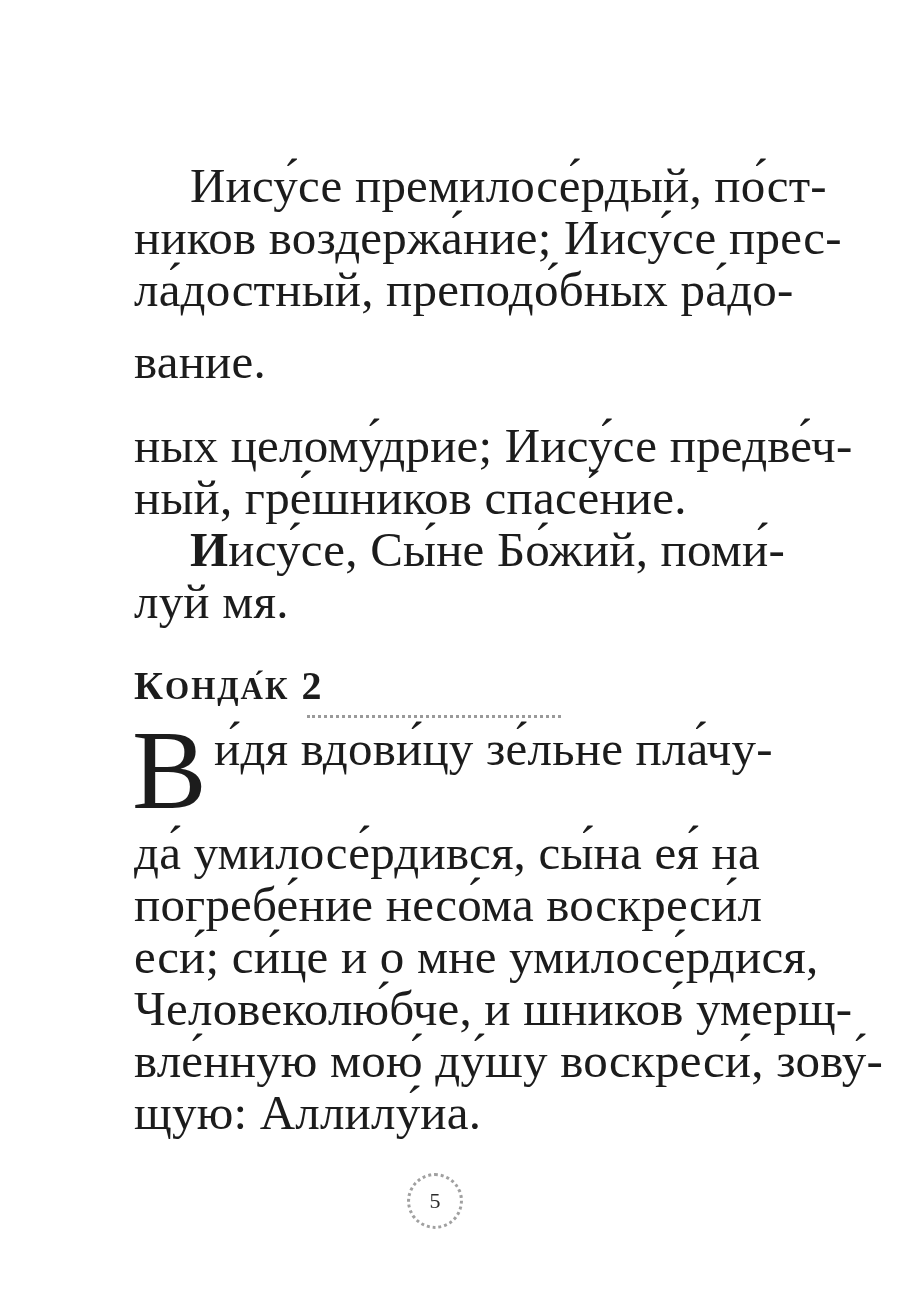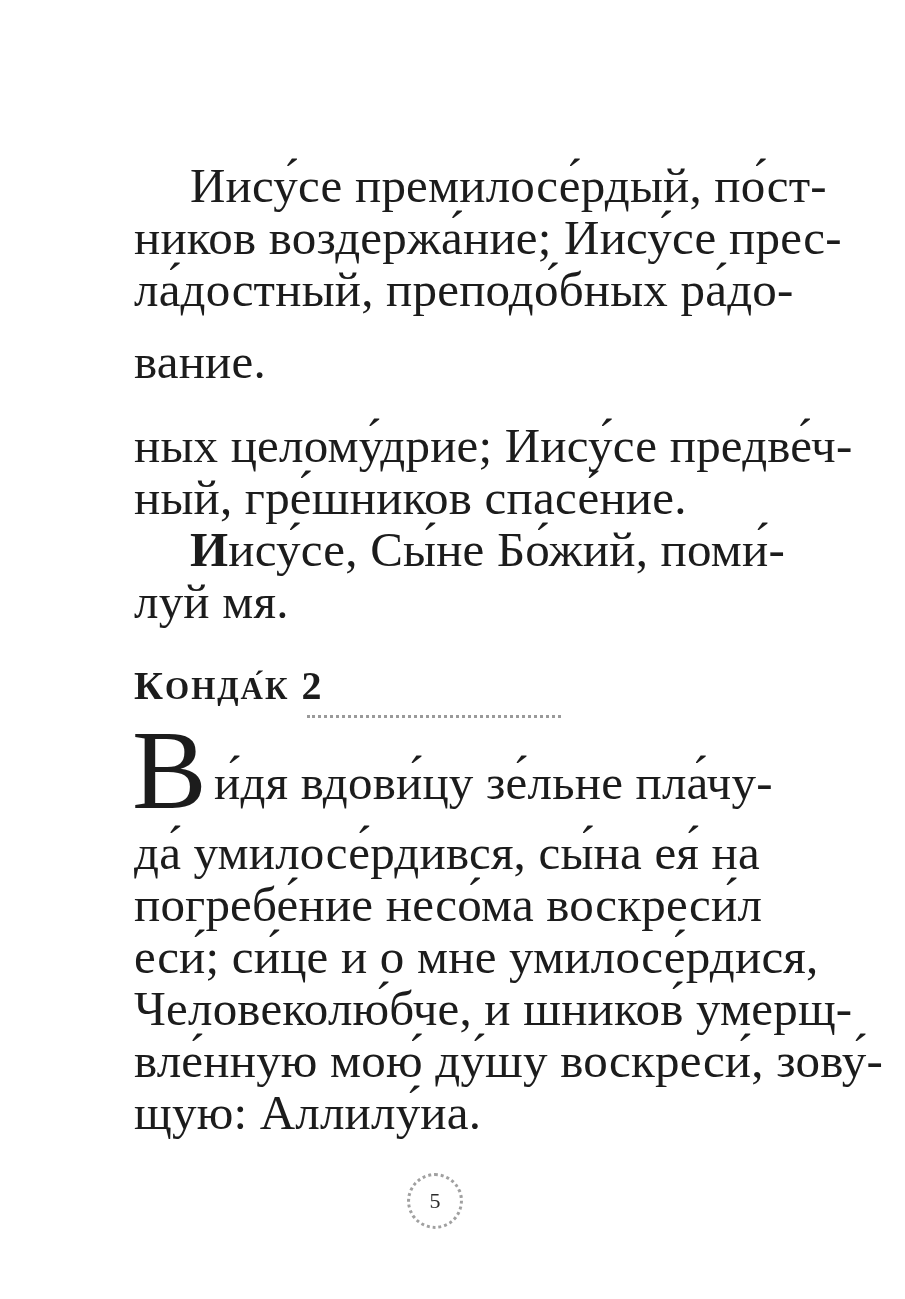--- a/index.html
+++ b/index.html
@@ -35,21 +35,21 @@
   <div class="line" style="top:420px">ных целому́дрие; Иису́се предве́ч-</div>
   <div class="line last" style="top:472px">ный, гре́шников спасе́ние.</div>
 
   <div class="line indent" style="top:524px"><span class="bold-init">И</span><span>ису́се, Сы́не Бо́жий, поми́-</span></div>
   <div class="line last" style="top:576px">луй мя.</div>
 
   <div class="heading"><span>К</span><span class="sc">ОНДА́К</span> <span>2</span></div>
   <div class="rule"></div>
 
   <div class="dropcap">В</div>
-  <div class="line dc" style="top:757px">и́дя вдови́цу зе́льне пла́чу-</div>
+  <div class="line dc" style="top:723px">и́дя вдови́цу зе́льне пла́чу-</div>
   <div class="line" style="top:827px">да́ умилосе́рдився, сы́на ея́ на</div>
   <div class="line" style="top:879px">погребе́ние несо́ма воскреси́л</div>
   <div class="line" style="top:931px">еси́; си́це и о мне умилосе́рдися,</div>
   <div class="line" style="top:983px">Человеколю́бче, и шников́ умерщ-</div>
   <div class="line" style="top:1035px">вле́нную мою́ ду́шу воскреси́, зову́-</div>
   <div class="line last" style="top:1087px">щую: Аллилу́иа.</div>
 </div>
 
 <div class="pagenum">5</div>
 

